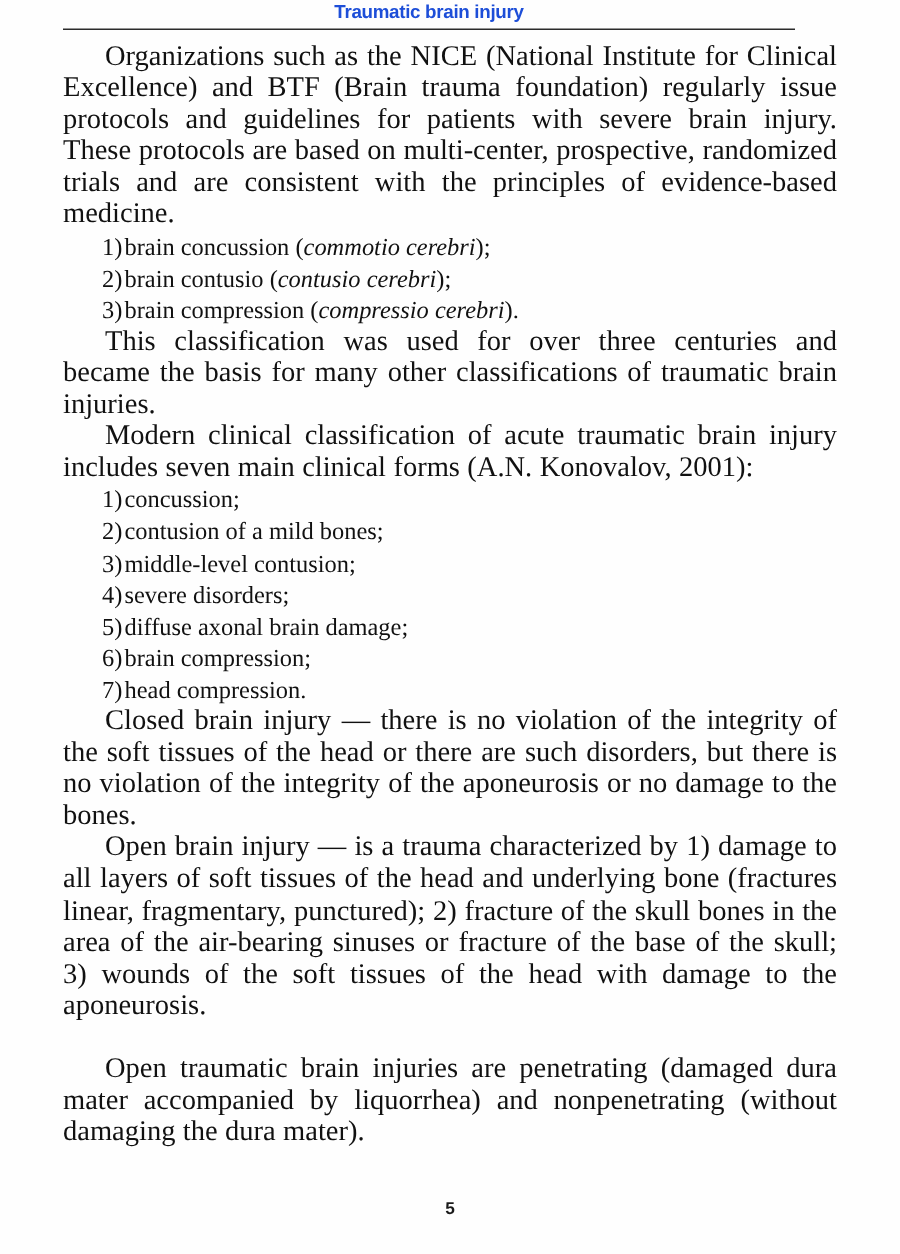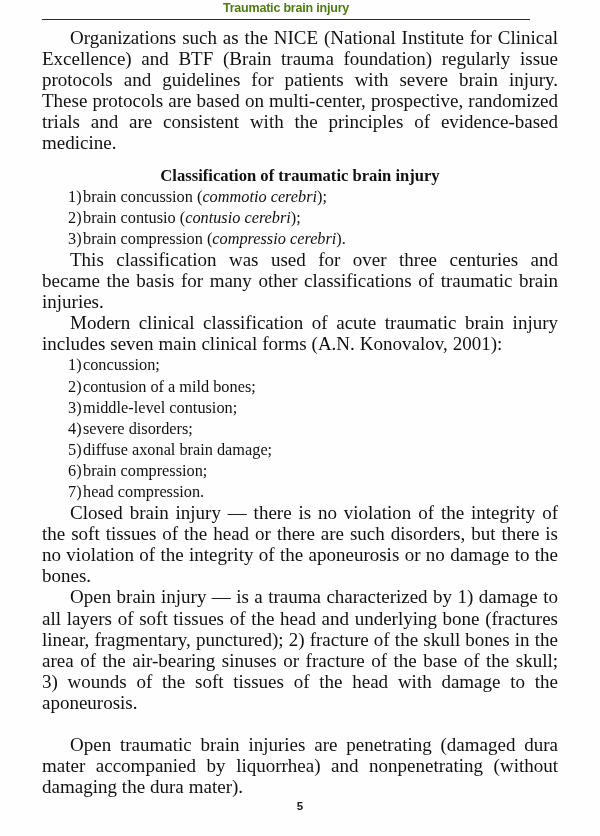--- a/index.html
+++ b/index.html
@@ -22,21 +22,21 @@
   .runninghead {
     position: absolute;
     top: 1px;
     left: 42px;
     width: 488px;
     text-align: center;
     font-family: "Liberation Sans", "DejaVu Sans", sans-serif;
     font-weight: bold;
     font-size: 12.5px;
     letter-spacing: -0.2px;
-    color: #4d7c0f;
+    color: #1d4ed8;
   }
   .headrule {
     position: absolute;
     top: 19px;
     left: 42px;
     width: 488px;
     height: 0;
     border-top: 1.6px solid #2b2b2b;
   }
 
@@ -107,21 +107,20 @@
 
 <div class="page">
 
   <div class="runninghead">Traumatic brain injury</div>
   <div class="headrule"></div>
 
   <div class="column">
 
     <p class="body">Organizations such as the NICE (National Institute for Clinical Excellence) and BTF (Brain trauma foundation) regularly issue protocols and guidelines for patients with severe brain injury. These protocols are based on multi-center, prospective, randomized trials and are consistent with the principles of evidence-based medicine.</p>
 
-    <h2 class="section">Classification of traumatic brain injury</h2>
 
 
     <ol class="numlist">
       <li>
         <span class="num">1)</span><span>brain concussion (</span><i>commotio cerebri</i><span>);</span>
       </li>
       <li>
         <span class="num">2)</span><span>brain contusio (</span><i>contusio cerebri</i><span>);</span>
       </li>
       <li>

